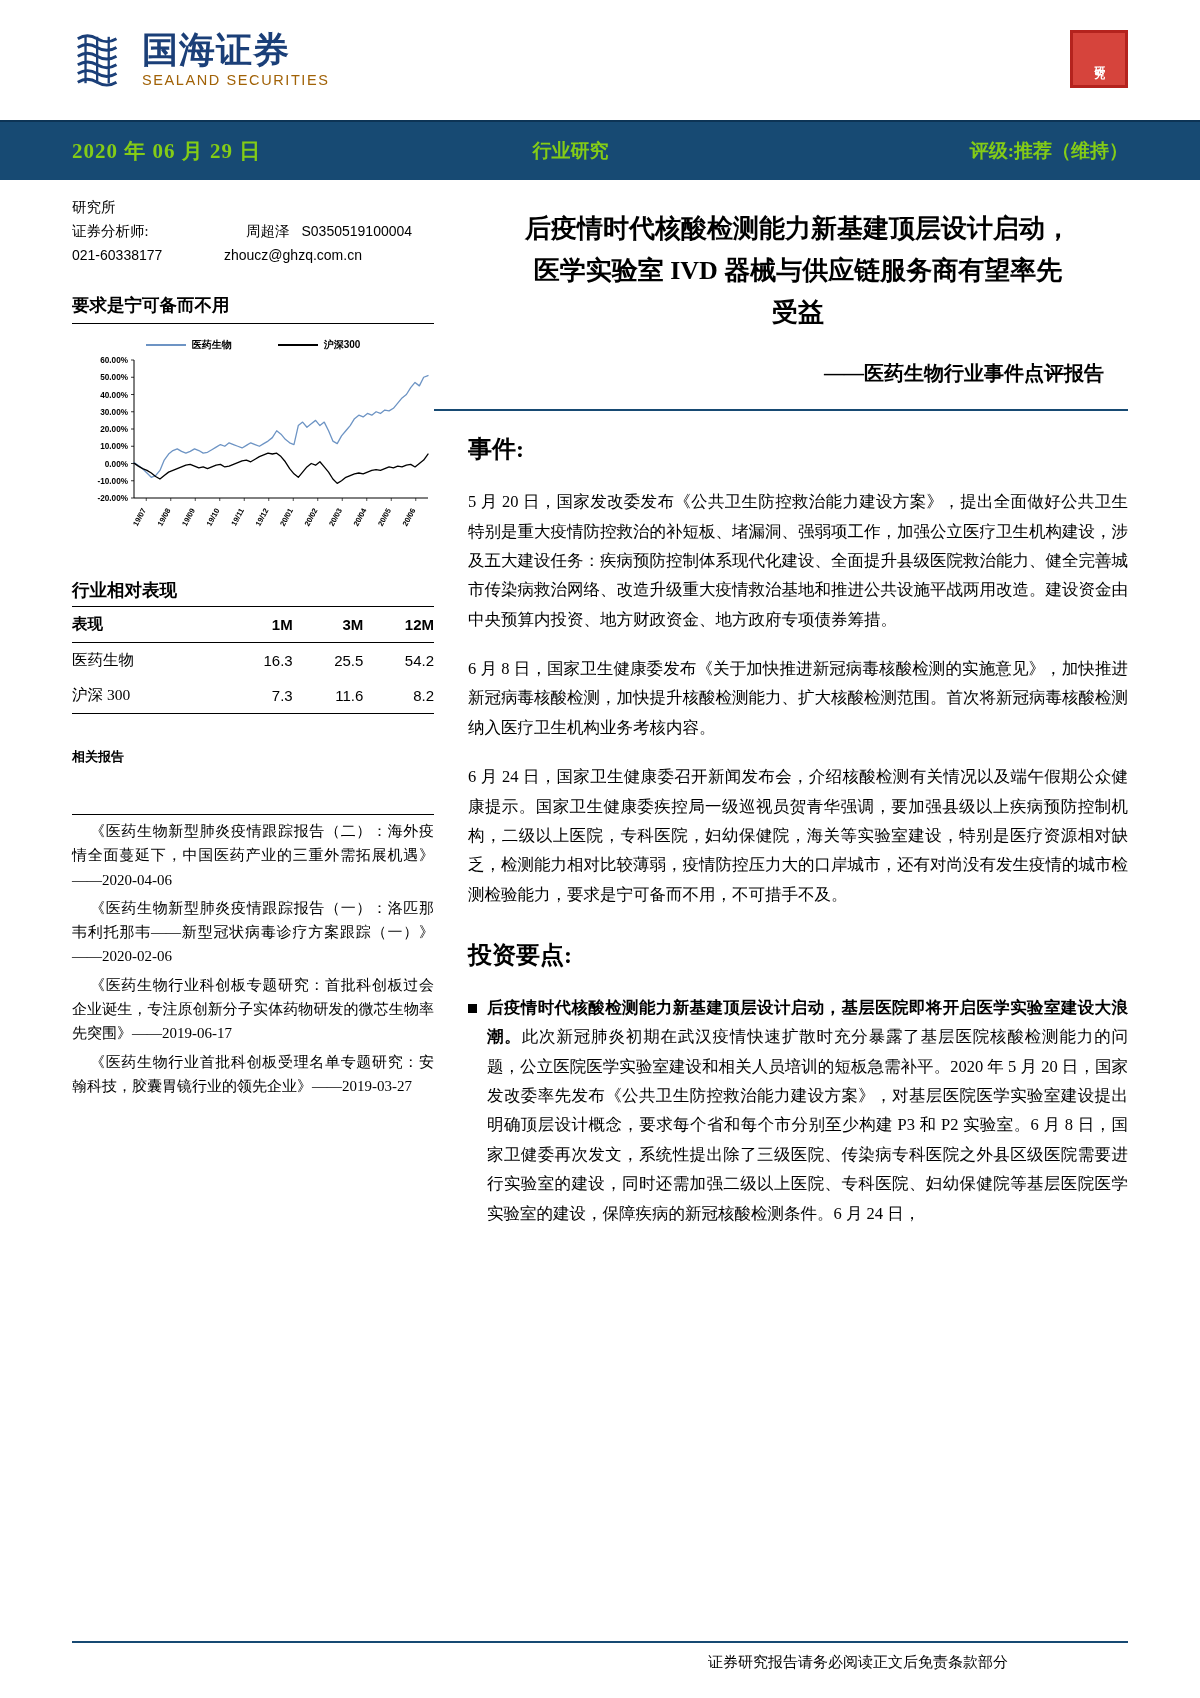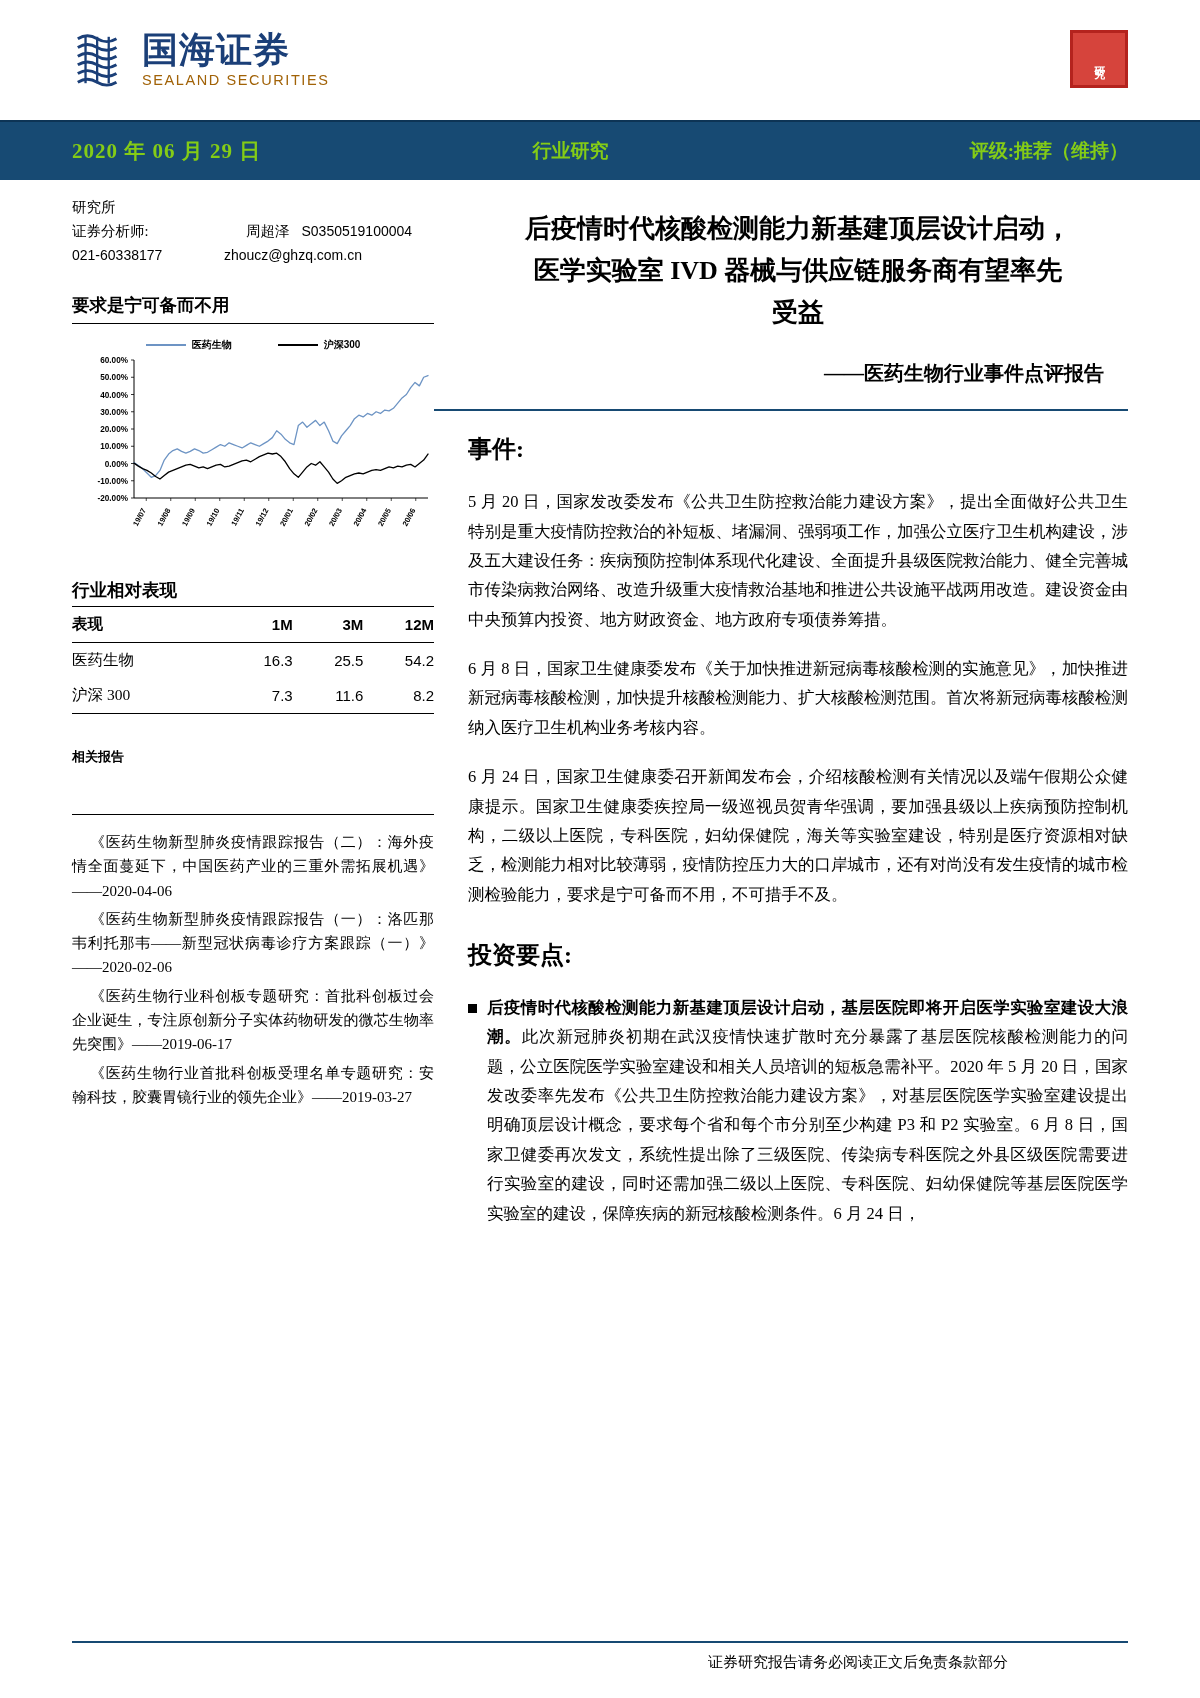--- a/index.html
+++ b/index.html
@@ -136,21 +136,21 @@
   }
   table.perf thead th {
     border-top: 1.4px solid #000;
     border-bottom: 1px solid #000;
     font-weight: bold;
   }
   table.perf tbody tr:last-child td { border-bottom: 1.4px solid #000; }
 
   
   .rep-title { font-size: 13px; font-weight: bold; margin: 34px 0 4px 0; }
-  .rep-list { border-top: 1.4px solid #000; padding-top: 15px; margin-top: 48px; }
+  .rep-list { border-top: 1.4px solid #000; padding-top: 4px; margin-top: 48px; }
   .rep-item {
     font-size: 15px;
     line-height: 1.62;
     text-indent: 1.2em;
     margin-bottom: 4px;
     text-align: justify;
   }
 
   
   .r-head {

